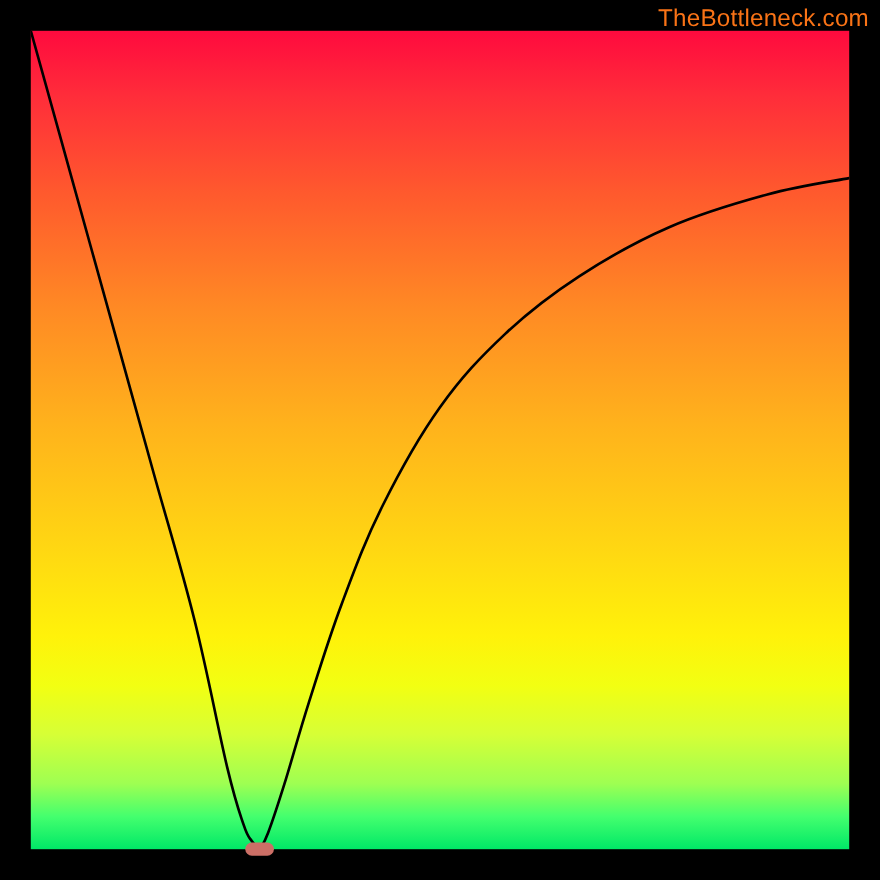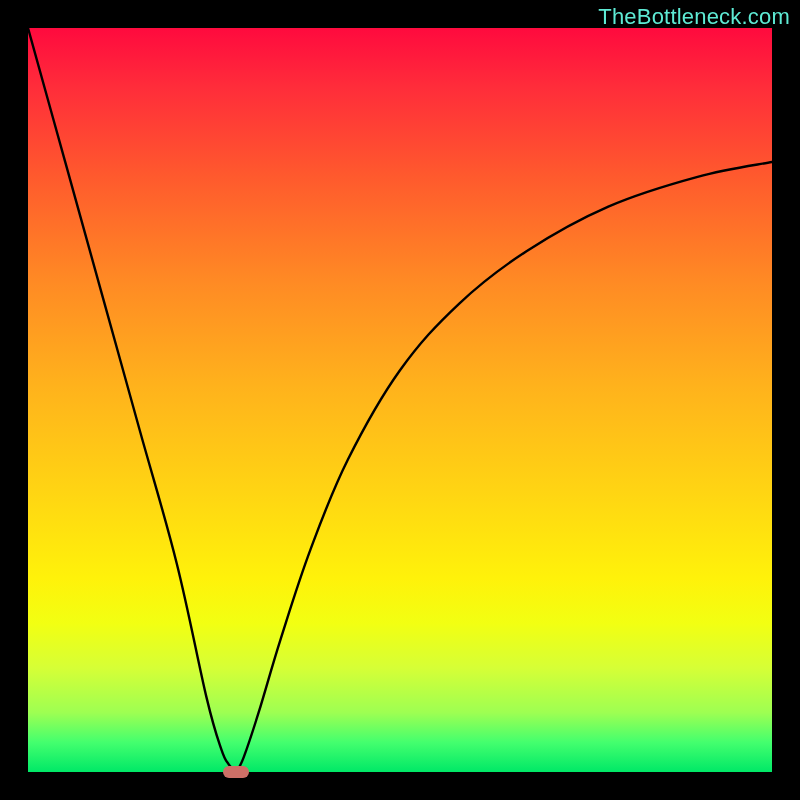--- a/index.html
+++ b/index.html
@@ -41,21 +41,21 @@
     position: absolute;
     left: 0; top: 0;
     width: 744px;
     height: 744px;
     pointer-events: none;
   }
   .watermark {
     position: absolute;
     top: 4px;
     right: 10px;
-    color: #5eead4;
+    color: #f97316;
     font-size: 22px;
     font-weight: 500;
     letter-spacing: 0.2px;
     user-select: none;
   }
   .marker {
     position: absolute;
     background: #cc6f66;
     border-radius: 8px;
   }

